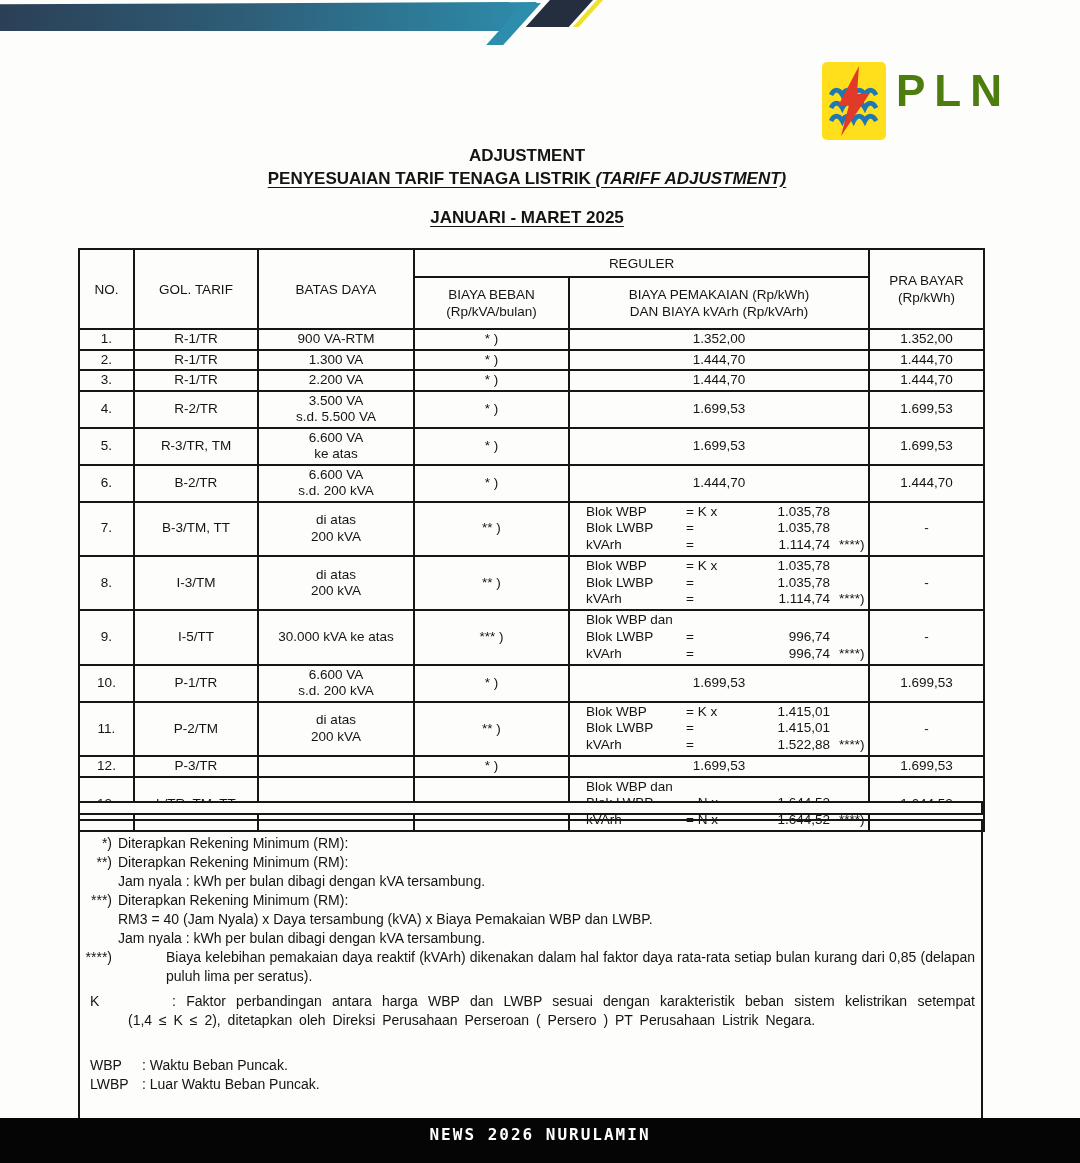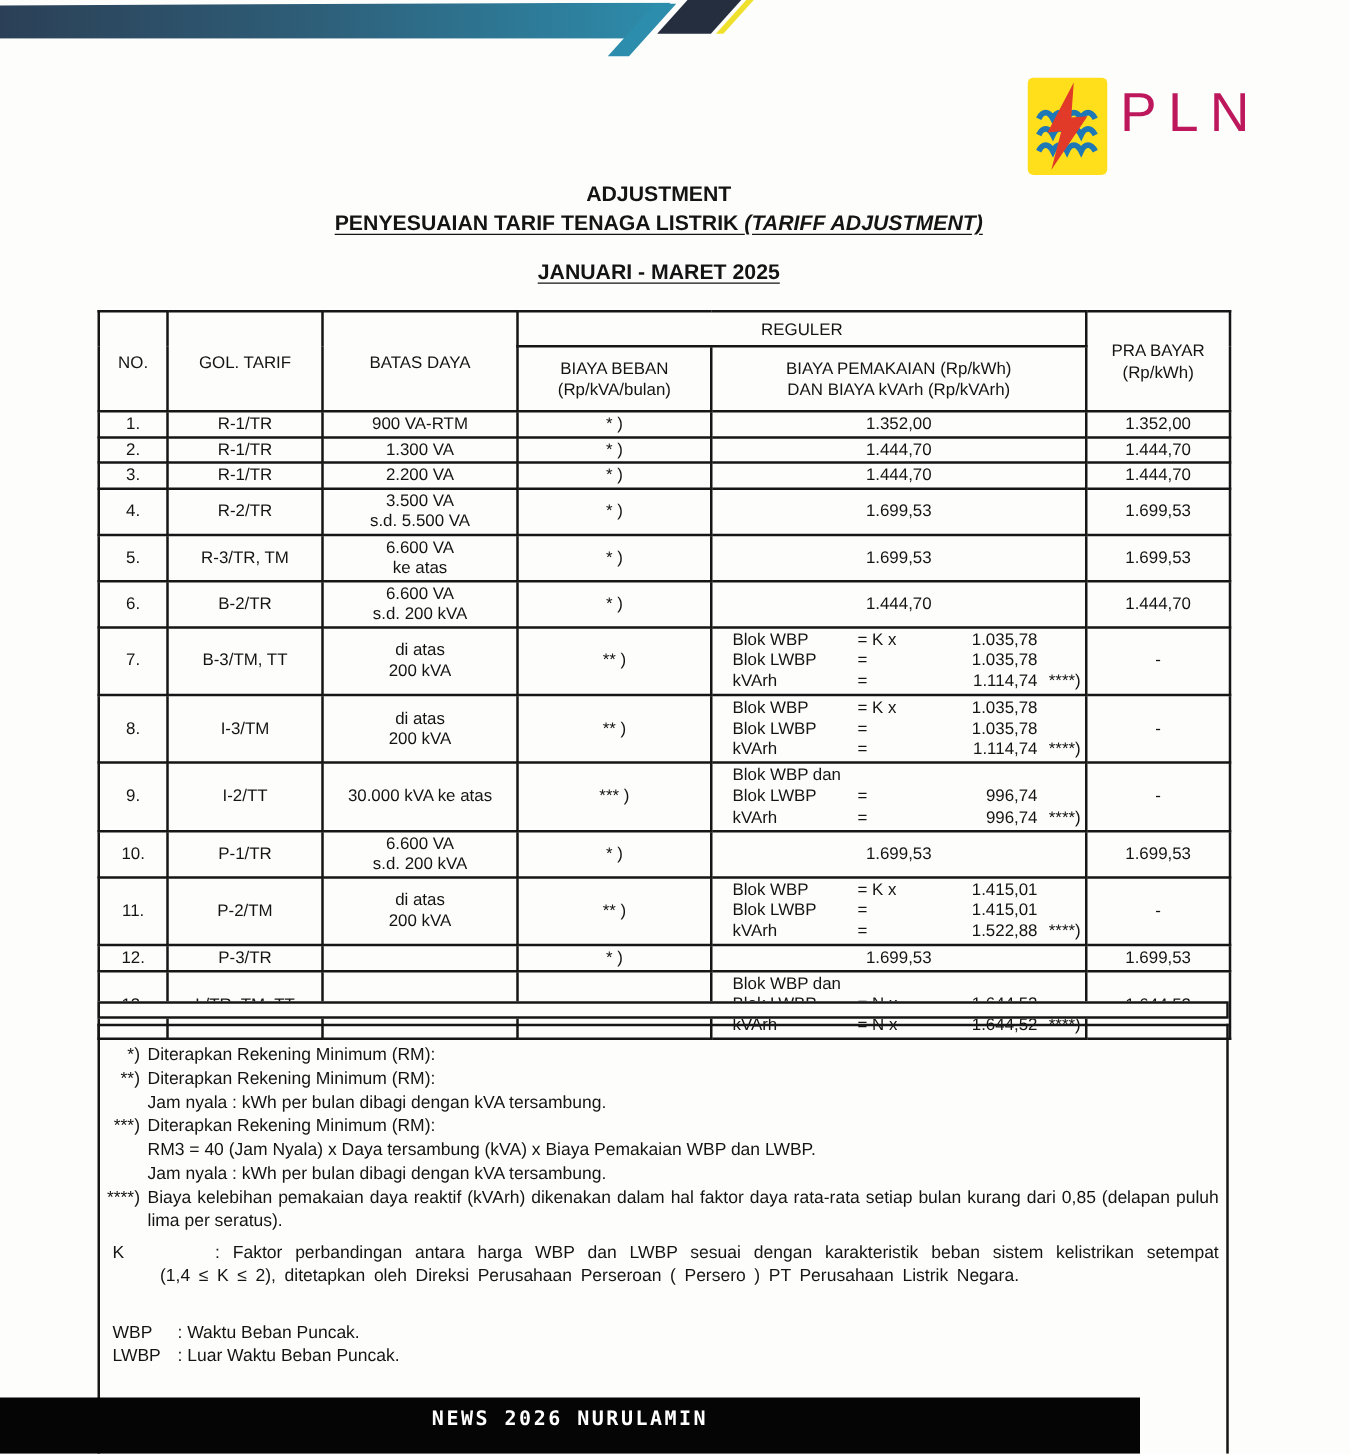--- a/index.html
+++ b/index.html
@@ -24,21 +24,21 @@
   }
   .banner-slash-yellow{
     position:absolute;left:597px;top:0;width:6px;height:27px;
     background:#efe12b;transform:skewX(-42deg);transform-origin:0 0;
   }
   
   .logo-wrap{position:absolute;left:822px;top:62px;width:170px;height:78px;}
   .logo-mark{position:absolute;left:0;top:0;}
   .logo-text{
     position:absolute;left:74px;top:4px;
-    font-size:44px;font-weight:400;letter-spacing:9px;color:#be185d;
+    font-size:44px;font-weight:700;letter-spacing:9px;color:#4d7c0f;
   }
   
   .title{position:absolute;left:0;width:1054px;text-align:center;font-weight:700;font-size:17px;}
   .title1{top:146px;}
   .title2{top:169px;text-decoration:underline;text-underline-offset:3px;}
   .title2 .it{font-style:italic;}
   .title3{top:208px;text-decoration:underline;text-underline-offset:3px;}
   
   table.tariff{
     position:absolute;left:78px;top:248px;width:905px;
@@ -64,31 +64,31 @@
   .notes{
     position:absolute;left:78px;top:819px;width:905px;height:344px;
     border:2px solid #161616;border-bottom:none;box-sizing:border-box;
     padding:13px 6px 0 0;font-size:14px;line-height:19px;
   }
   .notes-heading{padding-left:18px;}
   .note-row{display:flex;}
   .note-marker{flex:none;width:32px;text-align:right;}
   .note-sp{flex:none;width:6px;}
   .note-text{flex:1;}
-  .just{text-align:justify;}
+  .just{text-align:justify;margin-left:48px;}
   .def-row{display:flex;padding-left:10px;}
   .def-term{flex:none;width:52px;}
   .def-text{flex:1;}
   .def-k{margin-top:6px;}
   .def-k .def-text{text-align:justify;text-align-last:justify;margin-left:30px;}
   .def-cont{padding-left:48px;word-spacing:3px;}
   .def-wbp{margin-top:26px;}
   
   .footer-bar{
-    position:absolute;left:0;top:1118px;width:912px;height:45px;
+    position:absolute;left:0;top:1118px;width:1080px;height:45px;
     background:#050505;z-index:5;
   }
   .footer-text{
     margin-top:7px;text-align:center;color:#ffffff;
     font-family:"DejaVu Sans Mono", monospace;
     font-size:16px;font-weight:700;letter-spacing:2px;
   }
 </style>
 </head>
 <body>
@@ -265,21 +265,21 @@
             <span class="lab">kVArh</span>
             <span class="op">=</span>
             <span class="val">1.114,74</span>
             <span class="suf">****)</span>
           </div>
         </td>
         <td>-</td>
       </tr>
       <tr>
         <td>9.</td>
-        <td>I-2/TT</td>
+        <td>I-5/TT</td>
         <td>
           <div class="batas-line">30.000 kVA ke atas</div>
         </td>
         <td>*** )</td>
         <td class="blok">
           <div class="bl">
             <span class="lab">Blok WBP dan</span>
             <span class="op"></span>
             <span class="val"></span>
             <span class="suf"></span>

